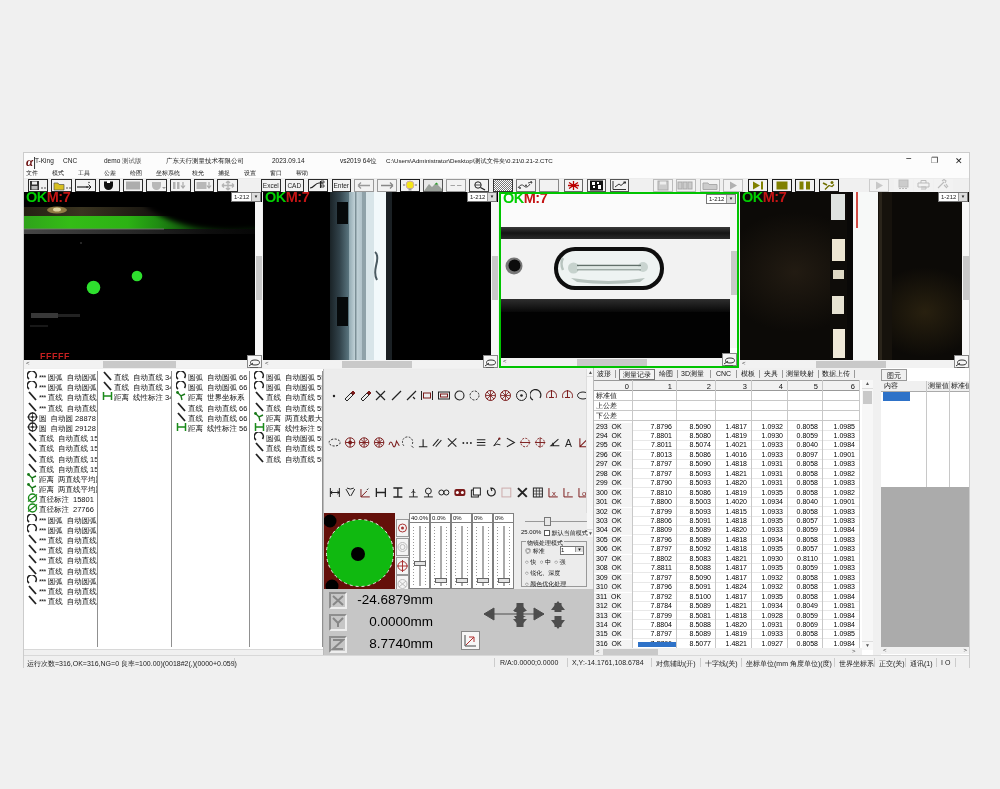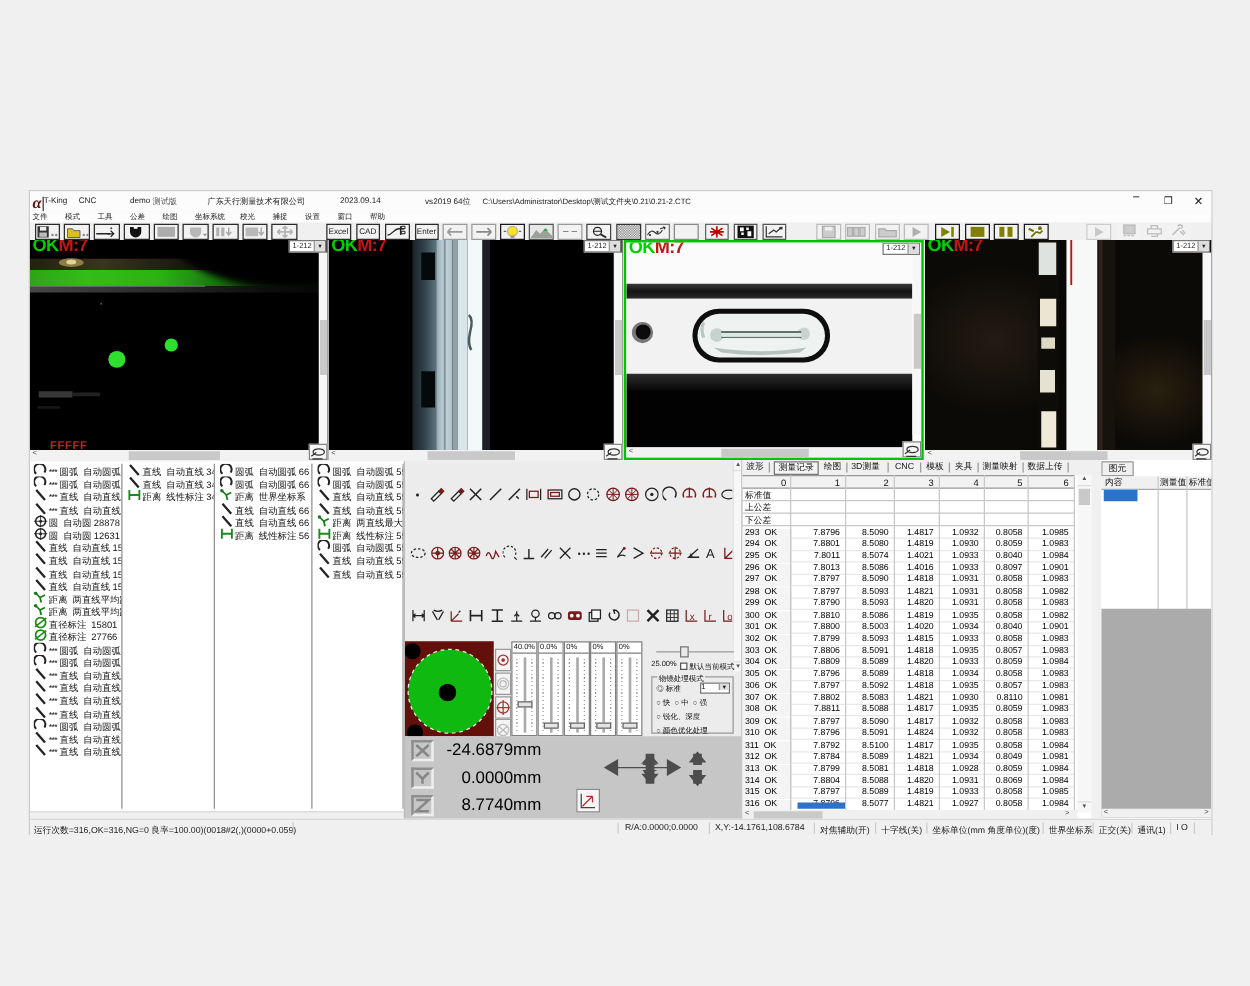--- a/index.html
+++ b/index.html
@@ -465,21 +465,21 @@
               <circle cx="5.5" cy="5" r="4" fill="none" stroke="#222" stroke-width="1.3"></circle>
               <circle cx="5.5" cy="5" r="1.2" fill="#222"></circle>
               <line x1="5.5" y1="0" x2="5.5" y2="10" stroke="#222" stroke-width="0.7"></line>
               <line x1="0" y1="5" x2="11" y2="5" stroke="#222" stroke-width="0.7"></line>
             </svg></span><u>圆</u><em>自动圆 28878</em></div>
         <div class="lrow"><span class="ic"><svg width="11" height="10" viewBox="0 0 11 10" style="vertical-align:-1px">
               <circle cx="5.5" cy="5" r="4" fill="none" stroke="#222" stroke-width="1.3"></circle>
               <circle cx="5.5" cy="5" r="1.2" fill="#222"></circle>
               <line x1="5.5" y1="0" x2="5.5" y2="10" stroke="#222" stroke-width="0.7"></line>
               <line x1="0" y1="5" x2="11" y2="5" stroke="#222" stroke-width="0.7"></line>
-            </svg></span><u>圆</u><em>自动圆 12631</em></div>
+            </svg></span><u>圆</u><em>自动圆 29128</em></div>
         <div class="lrow"><span class="ic"><svg width="11" height="10" viewBox="0 0 11 10" style="vertical-align:-1px">
               <line x1="2" y1="1" x2="9" y2="9" stroke="#222" stroke-width="1.8"></line>
             </svg></span><u>直线</u><em>自动直线 15</em></div>
         <div class="lrow"><span class="ic"><svg width="11" height="10" viewBox="0 0 11 10" style="vertical-align:-1px">
               <line x1="2" y1="1" x2="9" y2="9" stroke="#222" stroke-width="1.8"></line>
             </svg></span><u>直线</u><em>自动直线 15</em></div>
         <div class="lrow"><span class="ic"><svg width="11" height="10" viewBox="0 0 11 10" style="vertical-align:-1px">
               <line x1="2" y1="1" x2="9" y2="9" stroke="#222" stroke-width="1.8"></line>
             </svg></span><u>直线</u><em>自动直线 15</em></div>
         <div class="lrow"><span class="ic"><svg width="11" height="10" viewBox="0 0 11 10" style="vertical-align:-1px">

